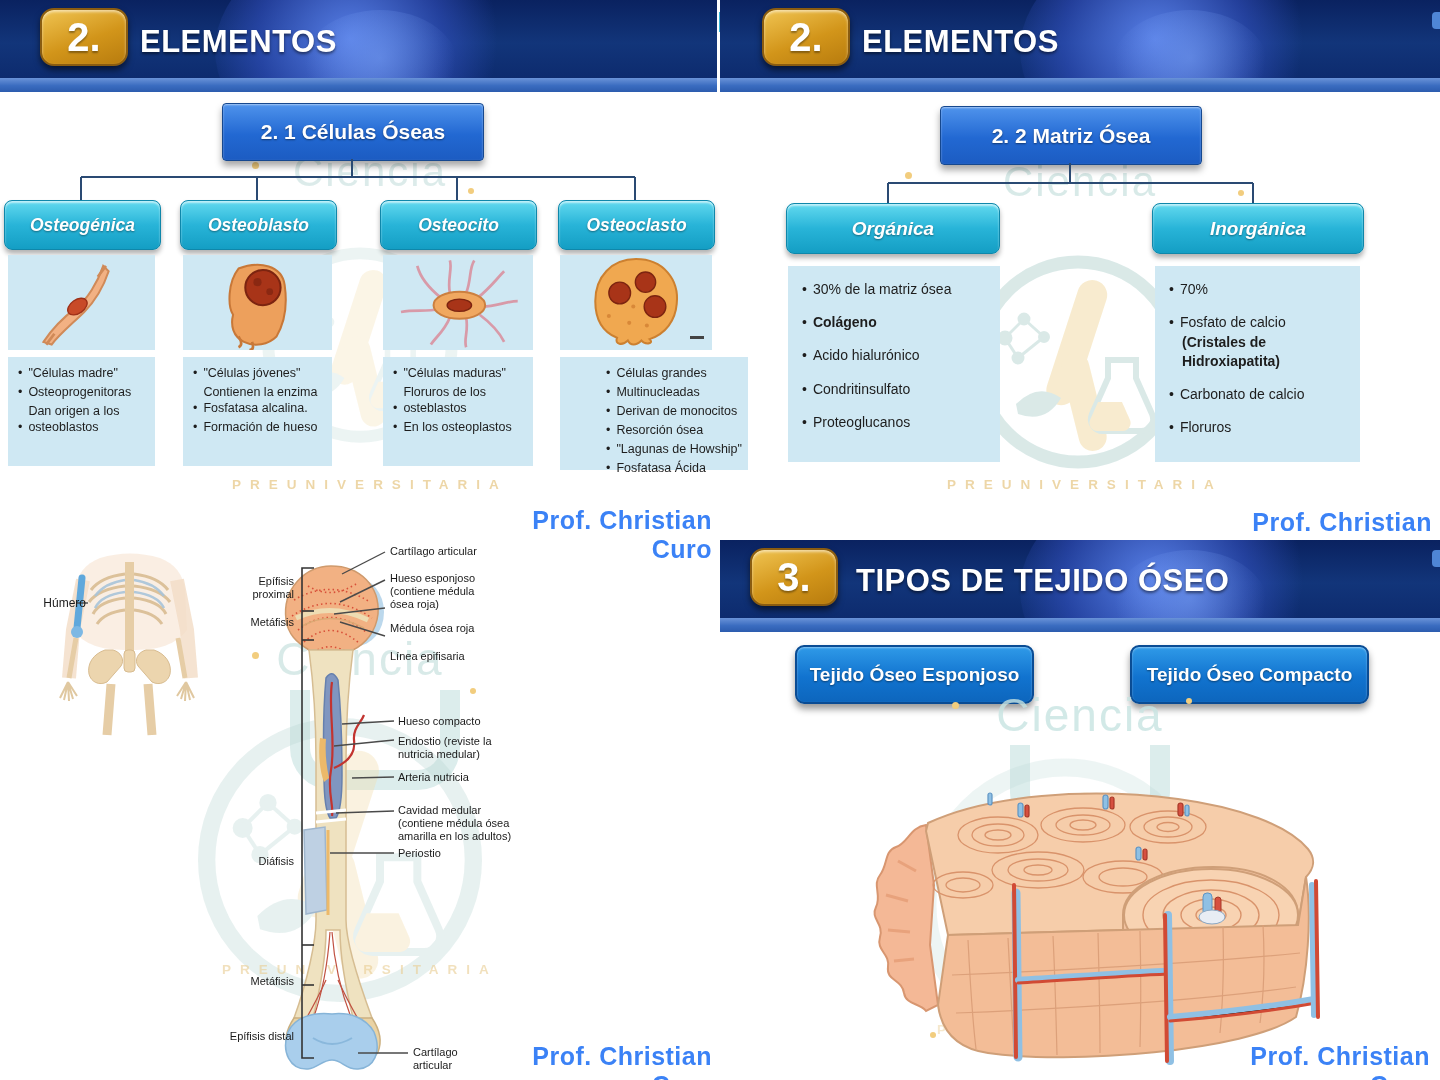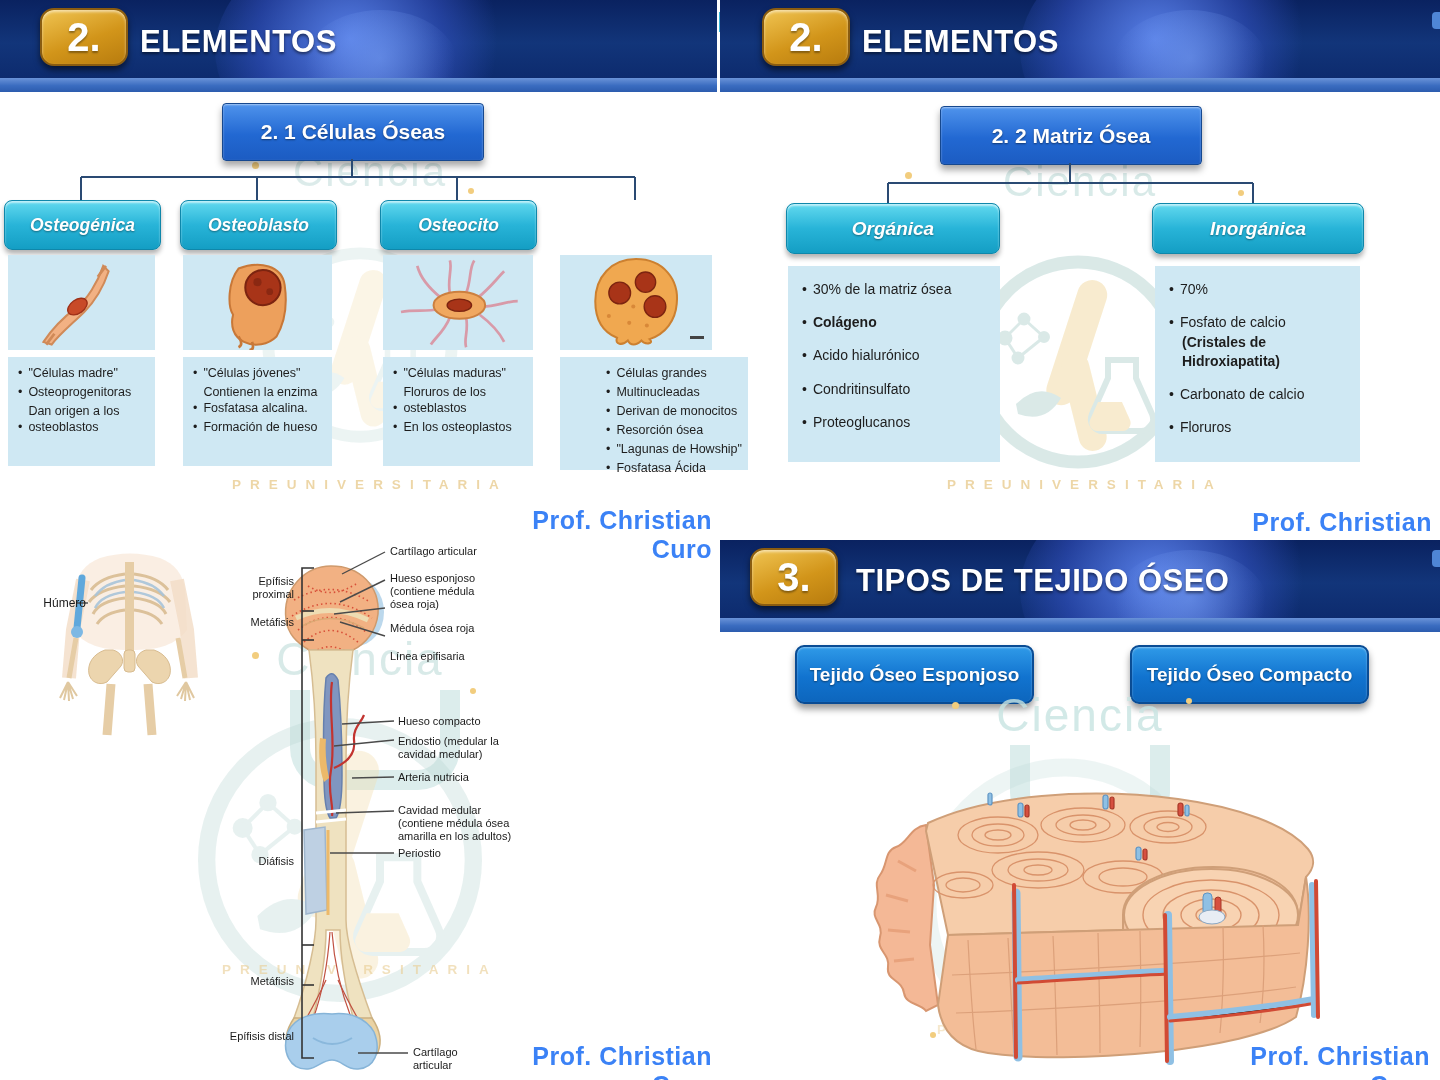--- a/index.html
+++ b/index.html
@@ -131,20 +131,23 @@
 
   <div class="btn-cyan" style="left:4px;top:200px;width:155px;height:48px;">
     <span>Osteogénica</span>
   </div>
   <div class="btn-cyan" style="left:180px;top:200px;width:155px;height:48px;">
     <span>Osteoblasto</span>
   </div>
   <div class="btn-cyan" style="left:380px;top:200px;width:155px;height:48px;">
     <span>Osteocito</span>
   </div>
+  <div class="btn-cyan" style="left:558px;top:200px;width:155px;height:48px;">
+    <span>Osteoclasto</span>
+  </div>
 
   <div class="panel" style="left:8px;top:255px;width:147px;height:95px;">
     <svg width="147" height="95" viewBox="0 0 100 70">
       <path d="M22,64 C30,52 38,45 46,39 C54,33 62,20 66,8 L70,12 C66,24 60,34 52,42 C44,50 34,58 28,66 Z" fill="#f2b183" stroke="#d08a58" stroke-width="1.5"></path>
       <path d="M30,58 l-6,8 M62,16 l6,-8" stroke="#d08a58" stroke-width="2" fill="none"></path>
       <ellipse cx="47" cy="38" rx="8" ry="5" transform="rotate(-35 47 38)" fill="#c84a28" stroke="#9e3018"></ellipse>
     </svg>
   </div>
   <div class="panel" style="left:183px;top:255px;width:149px;height:95px;">
     <svg width="149" height="95" viewBox="0 0 100 70">
@@ -461,21 +464,21 @@
   <div class="lab lab-r" style="left:232px;top:616px;width:62px;">Metáfisis</div>
   <div class="lab lab-r" style="left:232px;top:855px;width:62px;">Diáfisis</div>
   <div class="lab lab-r" style="left:232px;top:975px;width:62px;">Metáfisis</div>
   <div class="lab lab-r" style="left:222px;top:1030px;width:72px;">Epífisis distal</div>
 
   <div class="lab" style="left:390px;top:545px;width:120px;">Cartílago articular</div>
   <div class="lab" style="left:390px;top:572px;width:105px;">Hueso esponjoso (contiene médula ósea roja)</div>
   <div class="lab" style="left:390px;top:622px;width:120px;">Médula ósea roja</div>
   <div class="lab" style="left:390px;top:650px;width:120px;">Línea epifisaria</div>
   <div class="lab" style="left:398px;top:715px;width:120px;">Hueso compacto</div>
-  <div class="lab" style="left:398px;top:735px;width:105px;">Endostio (medular la cavidad medular)</div>
+  <div class="lab" style="left:398px;top:735px;width:105px;">Endostio (reviste la nutricia medular)</div>
   <div class="lab" style="left:398px;top:771px;width:120px;">Arteria nutricia</div>
   <div class="lab" style="left:398px;top:804px;width:130px;">Cavidad medular (contiene médula ósea amarilla en los adultos)</div>
   <div class="lab" style="left:398px;top:847px;width:120px;">Periostio</div>
   <div class="lab" style="left:413px;top:1046px;width:60px;">Cartílago articular</div>
 
   <div class="credit" style="left:484px;top:1042px;">Prof. Christian Curo</div>
 
   <div class="hdr" style="left:720px;top:540px;width:720px;">
     <div class="brain" style="left:300px;"></div>
     <div class="brain2" style="left:390px;"></div>

